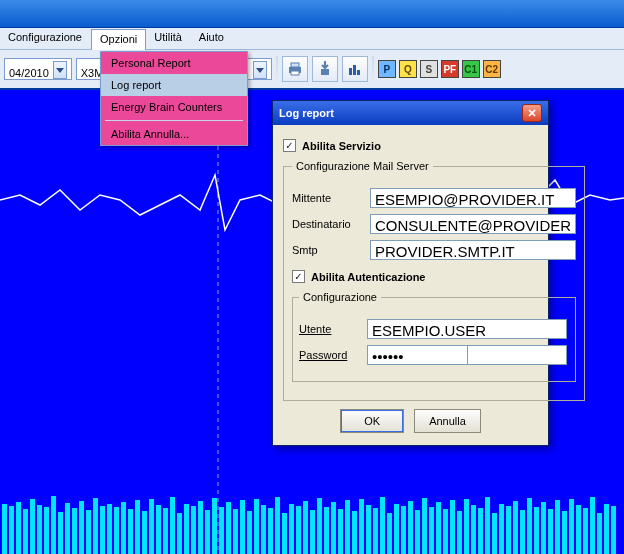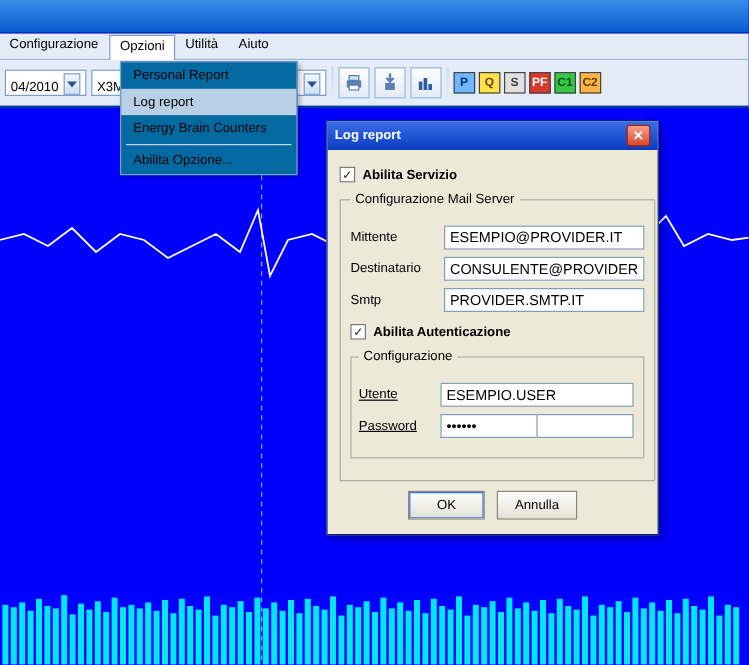--- a/index.html
+++ b/index.html
@@ -16,41 +16,41 @@
   
   .toolbar { height: 40px; background:#e4ecf7; border-bottom:2px solid #003a9c; display:flex; align-items:center; padding:3px 4px; gap:4px;}
   .combo { height:22px; background:#fff; border:1px solid #7a9ccf; display:flex; align-items:flex-end; padding:0 4px; gap:4px;}
   .combo-arrow { width:14px; height:18px; background:linear-gradient(#eef5ff,#cfe1f7); border:1px solid #7a9ccf; display:flex; align-items:center; justify-content:center;}
   .tri-down { width:0;height:0;border-left:4px solid transparent;border-right:4px solid transparent;border-top:5px solid #2b4f85;}
   .tbtn { width:26px; height:26px; background:linear-gradient(#fdfdfd,#e3ebf6); border:1px solid #9db8d9; display:flex; align-items:center; justify-content:center; }
   .sep { width:2px; height:26px; background:linear-gradient(#cdd9eb,#e4ecf7); }
   .tag { width:18px; height:18px; display:flex; align-items:center; justify-content:center; font-weight:bold; font-size:10px; border:1px solid #444; }
 
   
-  .dropdown { position:absolute; left:100px; top:51px; width:148px; background:#0369a1; border:1px solid #7a9ccf; box-shadow:2px 2px 4px rgba(0,0,0,.3); z-index:5;}
+  .dropdown { position:absolute; left:100px; top:51px; width:148px; background:#ec4899; border:1px solid #7a9ccf; box-shadow:2px 2px 4px rgba(0,0,0,.3); z-index:5;}
   .dropdown-item { padding:5px 10px; cursor:default; }
   .dropdown-item.sel { background:#b8cfe5;}
   .dropdown-sep { height:1px; background:#c8d4e6; margin:2px 4px;}
 
   
   .chart { position:absolute; left:0; top:90px; right:0; bottom:0; background:#0000ff; }
   .chart svg { position:absolute; inset:0; }
 
   
   .dialog { position:absolute; left:272px; top:100px; width:277px; background:#ece9d8; border:1px solid #0a246a; box-shadow:3px 3px 8px rgba(0,0,0,.4); z-index:10;}
   .dlg-title { height:24px; background:linear-gradient(#3a6ee8,#0a3cc0); color:#fff; font-weight:bold; display:flex; align-items:center; padding:0 6px; justify-content:space-between;}
   .dlg-close { width:20px; height:18px; background:linear-gradient(#f7a08a,#d9472a); border:1px solid #a02210; border-radius:3px; display:flex; align-items:center; justify-content:center; color:#fff; font-weight:bold; font-size:12px;}
   .dlg-body { padding:10px 10px 12px 10px; }
   .chk-row { display:flex; align-items:center; gap:6px; margin:4px 0 8px 0;}
   .chk { width:13px; height:13px; background:#fff; border:1px solid #7a7a7a; display:flex; align-items:center; justify-content:center; font-size:10px; color:#222;}
   fieldset { border:1px solid #b0aca0; padding:10px 8px 10px 8px; margin-bottom:8px;}
   legend { padding:0 4px; }
   .frow { display:flex; align-items:center; gap:8px; margin:6px 0;}
   .flabel { width:70px; }
-  .finput { flex:1; height:20px; background:#fff; border:1px solid #7f9db9; padding:2px 4px; font-size:12px; overflow:hidden; white-space:nowrap;}
+  .finput { flex:1; height:20px; background:#fff; border:1px solid #7f9db9; padding:2px 4px; font-size:15px; overflow:hidden; white-space:nowrap;}
   .fauth .flabel { width:60px;text-decoration:underline; }
   .fauth { padding-left:6px; }
   .pw-split { display:flex; flex:1; }
   .pw-split .finput { flex:1;}
   .btn-row { display:flex; justify-content:center; gap:10px; margin-top:8px;text-align:right;}
   .btn { min-width:64px; height:24px; background:linear-gradient(#fdfdfd,#e3e1d4); border:1px solid #8c8a7c; padding:0 14px; display:flex; align-items:center; justify-content:center;}
   .btn.default { box-shadow:0 0 0 1px #3a6ee8 inset; }
 
 </style>
 </head>
@@ -109,21 +109,21 @@
       <div class="tag" style="background: rgb(255, 181, 69); color: rgb(92, 58, 0);">C2</div>
     </div>
 </div>
 
 <div class="dropdown">
   <div id="dd-items">
       <div class="dropdown-item">Personal Report</div>
       <div class="dropdown-item sel">Log report</div>
       <div class="dropdown-item">Energy Brain Counters</div>
       <div class="dropdown-sep"></div>
-      <div class="dropdown-item">Abilita Opzione...</div>
+      <div class="dropdown-item">Abilita Annulla...</div>
     </div>
 </div>
 
 <div class="chart">
   <svg id="chart-svg" width="624" height="464">
       <line x1="218" x2="218" y1="0" y2="464" stroke="#88aaff" stroke-dasharray="4 4"></line>
       <polyline points="0,110 20,105 40,115 60,100 80,120 100,105 120,110 140,125 160,115 180,105 200,120 215,85 225,140 240,110 260,105 280,115 300,110 320,120 340,105 360,110 380,100 400,115 420,110 440,105 460,120 480,110 500,125 520,90 540,105 555,90 570,115 590,105 610,110 624,108" fill="none" stroke="#ffffff" stroke-width="1.5"></polyline>
       <rect x="2" width="5" y="414" height="50" fill="#00e6ff"></rect>
       <rect x="9" width="5" y="416" height="48" fill="#00e6ff"></rect>
       <rect x="16" width="5" y="412" height="52" fill="#00e6ff"></rect>

